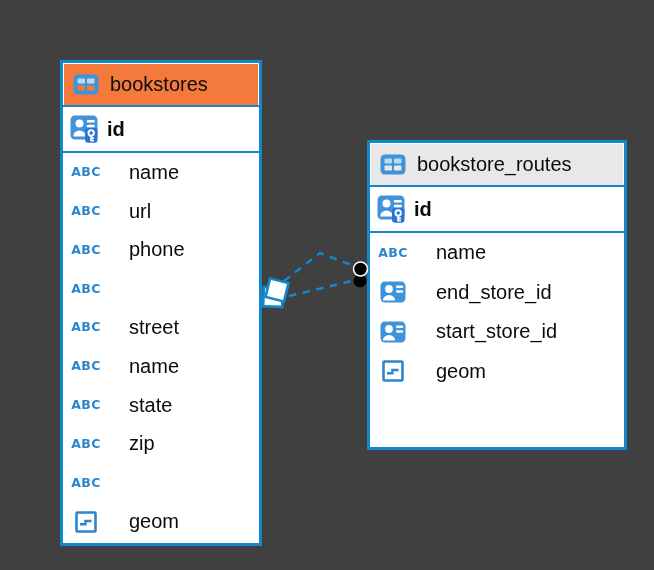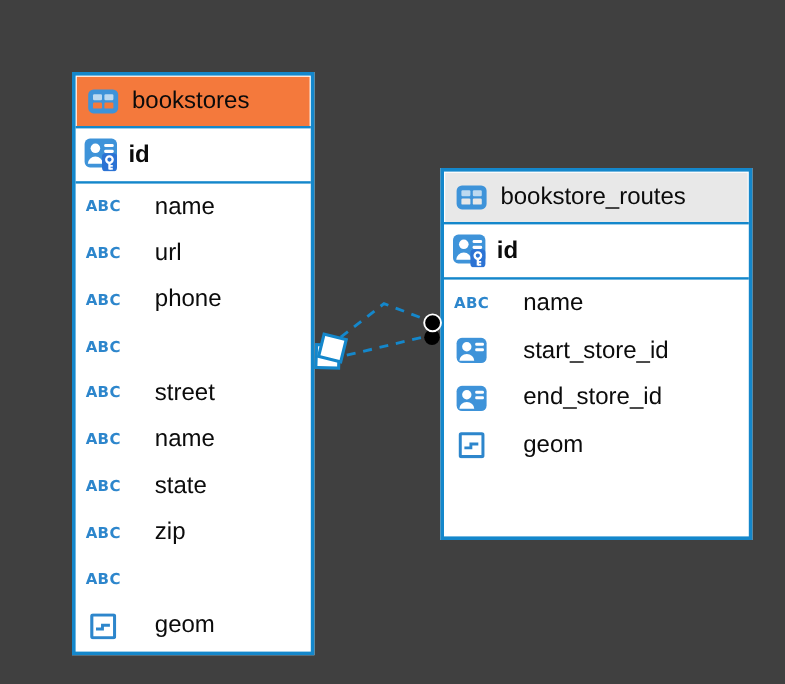--- a/index.html
+++ b/index.html
@@ -181,29 +181,29 @@
             <span class="abc">ABC</span>
           </span>
         <span class="field-name">name</span>
       </div>
       <div class="field-row">
         <span class="icon-cell">
           <svg width="26" height="22" viewBox="0 0 26 22">
               <use href="#fk-icon-def"></use>
             </svg>
         </span>
-        <span class="field-name">start_store_id</span>
+        <span class="field-name">end_store_id</span>
       </div>
       <div class="field-row">
         <span class="icon-cell">
           <svg width="26" height="22" viewBox="0 0 26 22">
               <use href="#fk-icon-def"></use>
             </svg>
         </span>
-        <span class="field-name">end_store_id</span>
+        <span class="field-name">start_store_id</span>
       </div>
       <div class="field-row">
         <span class="icon-cell">
           <svg width="22" height="22" viewBox="0 0 22 22">
               <use href="#geom-icon-def"></use>
             </svg>
         </span>
         <span class="field-name">geom</span>
       </div>
     </div>

